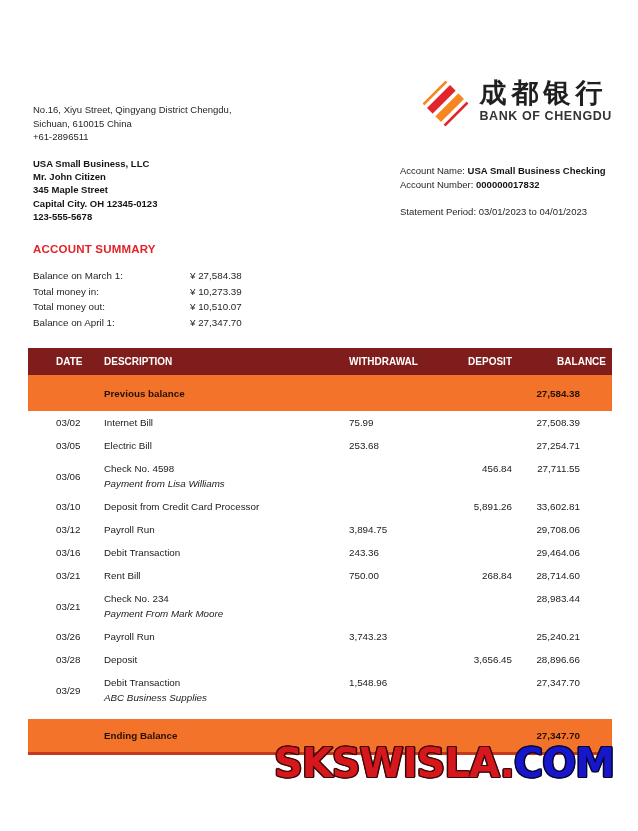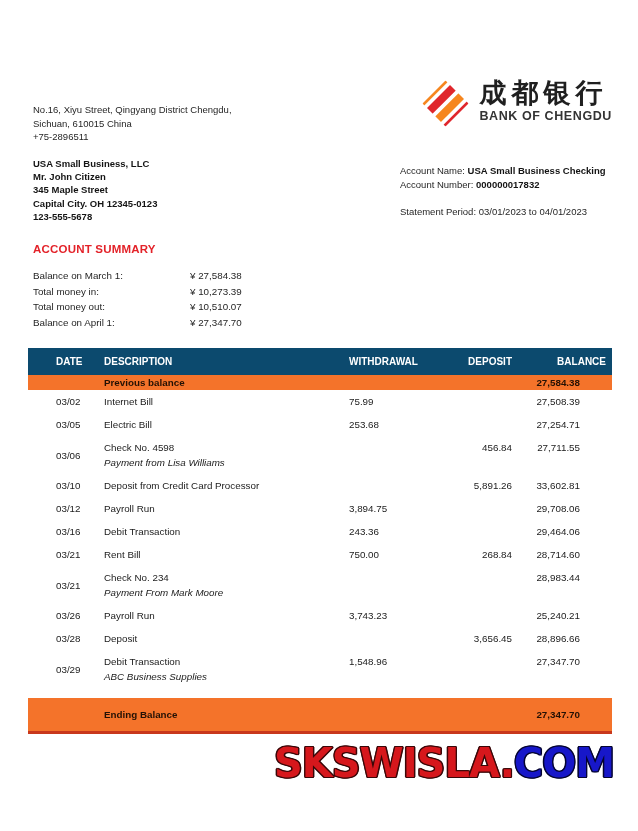--- a/index.html
+++ b/index.html
@@ -34,28 +34,28 @@
 
   
   .stmt-table { position:absolute; left:28px; top:348px; width:584px; font-size:9.8px; }
   .trow { display:grid; grid-template-columns:68px 249px 85px 83px 99px; }
   .c-date { padding-left:28px; display:flex; align-items:center; }
   .c-desc { padding-left:8px; }
   .c-wdr  { padding-left:4px; }
   .c-dep  { text-align:right; padding-right:1px; }
   .c-bal  { text-align:right; padding-right:32px; }
 
-  .thead { background:#0c4a6e; color:#ffffff; height:27px; align-items:center; font-weight:700; font-size:10px; }
+  .thead { background:#7f1d1d; color:#ffffff; height:27px; align-items:center; font-weight:700; font-size:10px; }
   .thead .c-desc, .thead .c-wdr { display:flex; align-items:center; }
   .thead .c-date { padding-left:28px; }
   .thead .c-bal { padding-right:6px; }
   .thead .c-dep, .thead .c-bal { display:block; line-height:27px; }
 
   .prev-row, .end-row { background:#F4732A; font-weight:700; color:#241104; }
-  .prev-row { height:15px; align-items:center; }
+  .prev-row { height:36px; align-items:center; }
   .prev-row .c-dep, .prev-row .c-bal, .end-row .c-dep, .end-row .c-bal { line-height:inherit; }
   .prev-row > div, .end-row > div { display:flex; align-items:center; }
   .prev-row .c-bal, .end-row .c-bal { justify-content:flex-end; }
 
   .tx { padding:4px 0; }
   .tx > .c-desc .desc { line-height:15px; }
   .tx > .c-desc .note { line-height:15px; font-style:italic; }
   .tx .c-wdr, .tx .c-dep, .tx .c-bal { line-height:15px; }
   .tx .c-date { padding-top:0; padding-bottom:0; }
 
@@ -79,21 +79,21 @@
   }
 </style>
 </head>
 <body>
 
 <div class="page">
 
   <div class="bank-address">
     <div>No.16, Xiyu Street, Qingyang District Chengdu,</div>
     <div>Sichuan, 610015 China</div>
-    <div>+75-2896511</div>
+    <div>+61-2896511</div>
   </div>
 
   <div class="logo">
     <svg class="logo-mark" viewBox="0 0 100 100">
       <defs>
         <clipPath id="diamondClip">
             <polygon points="50,1 99,50 50,99 1,50"></polygon>
           </clipPath>
       </defs>
       <g clip-path="url(#diamondClip)">

